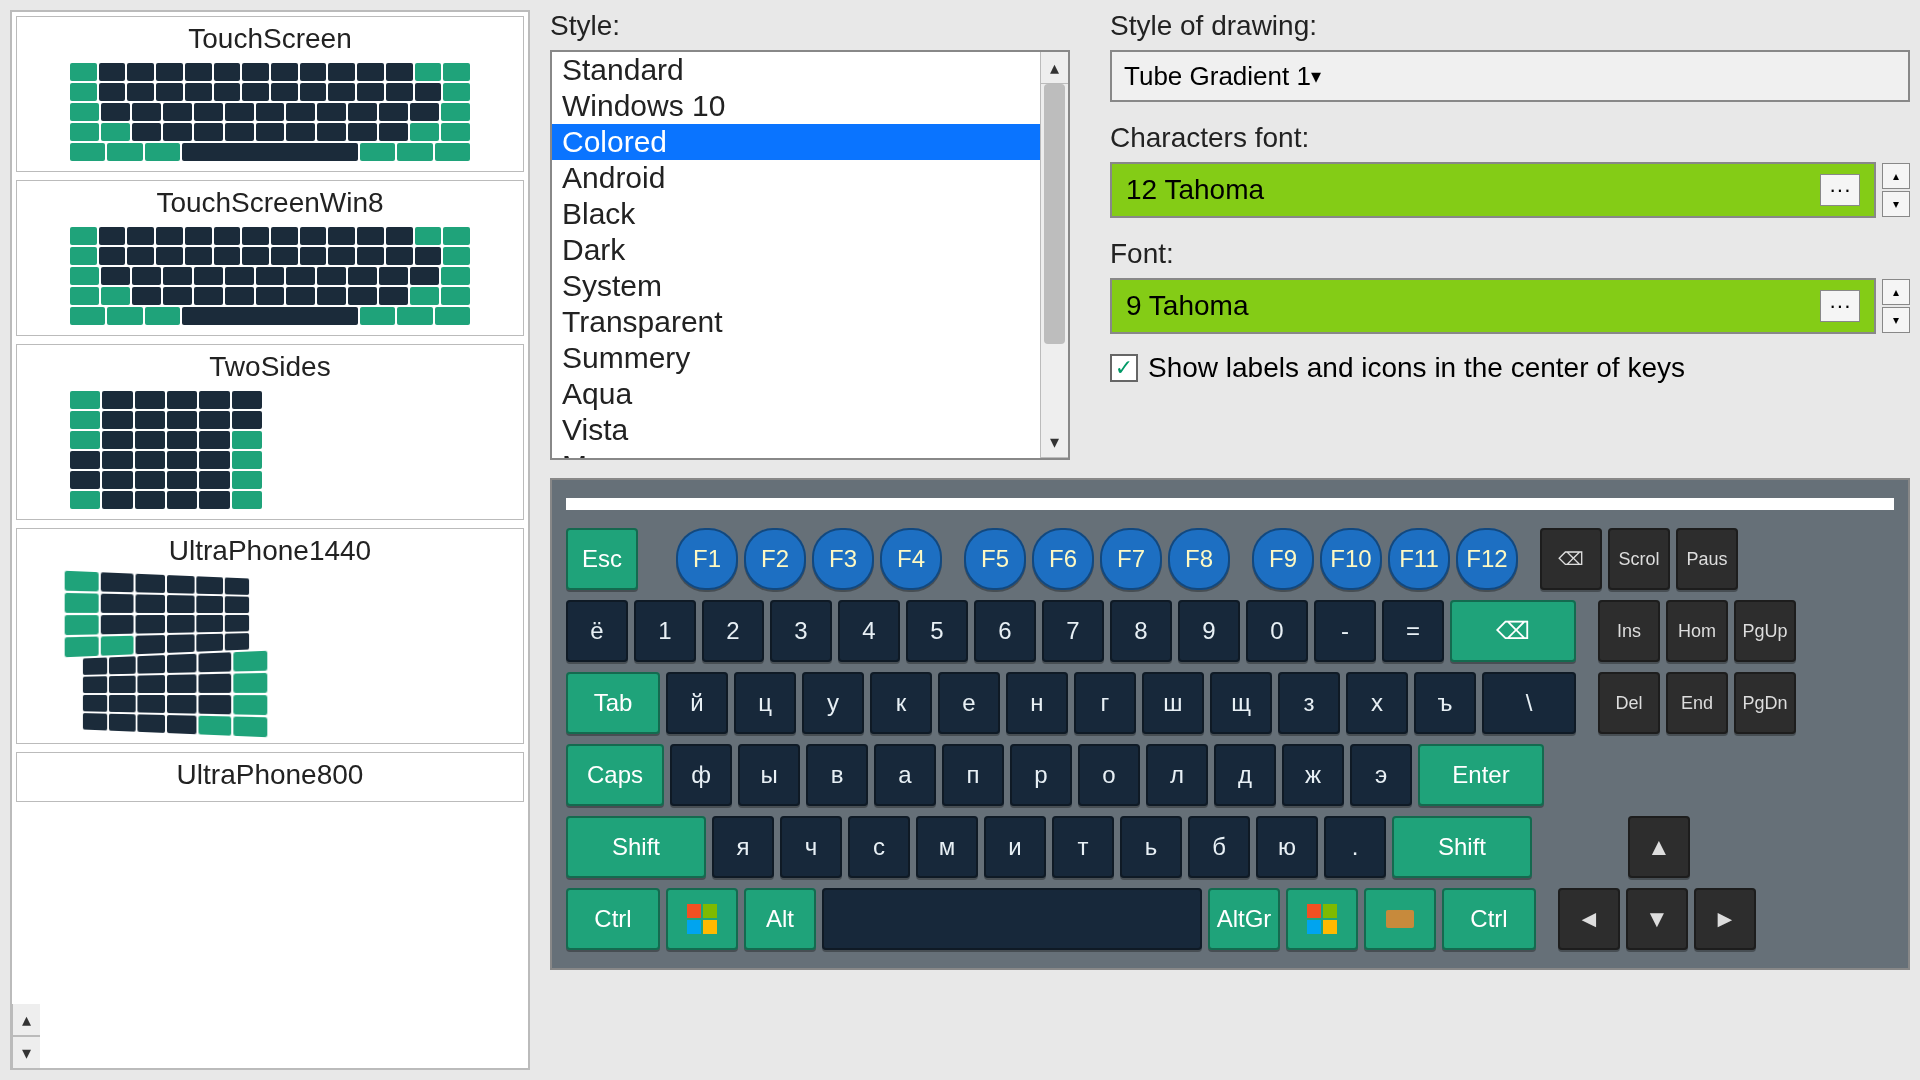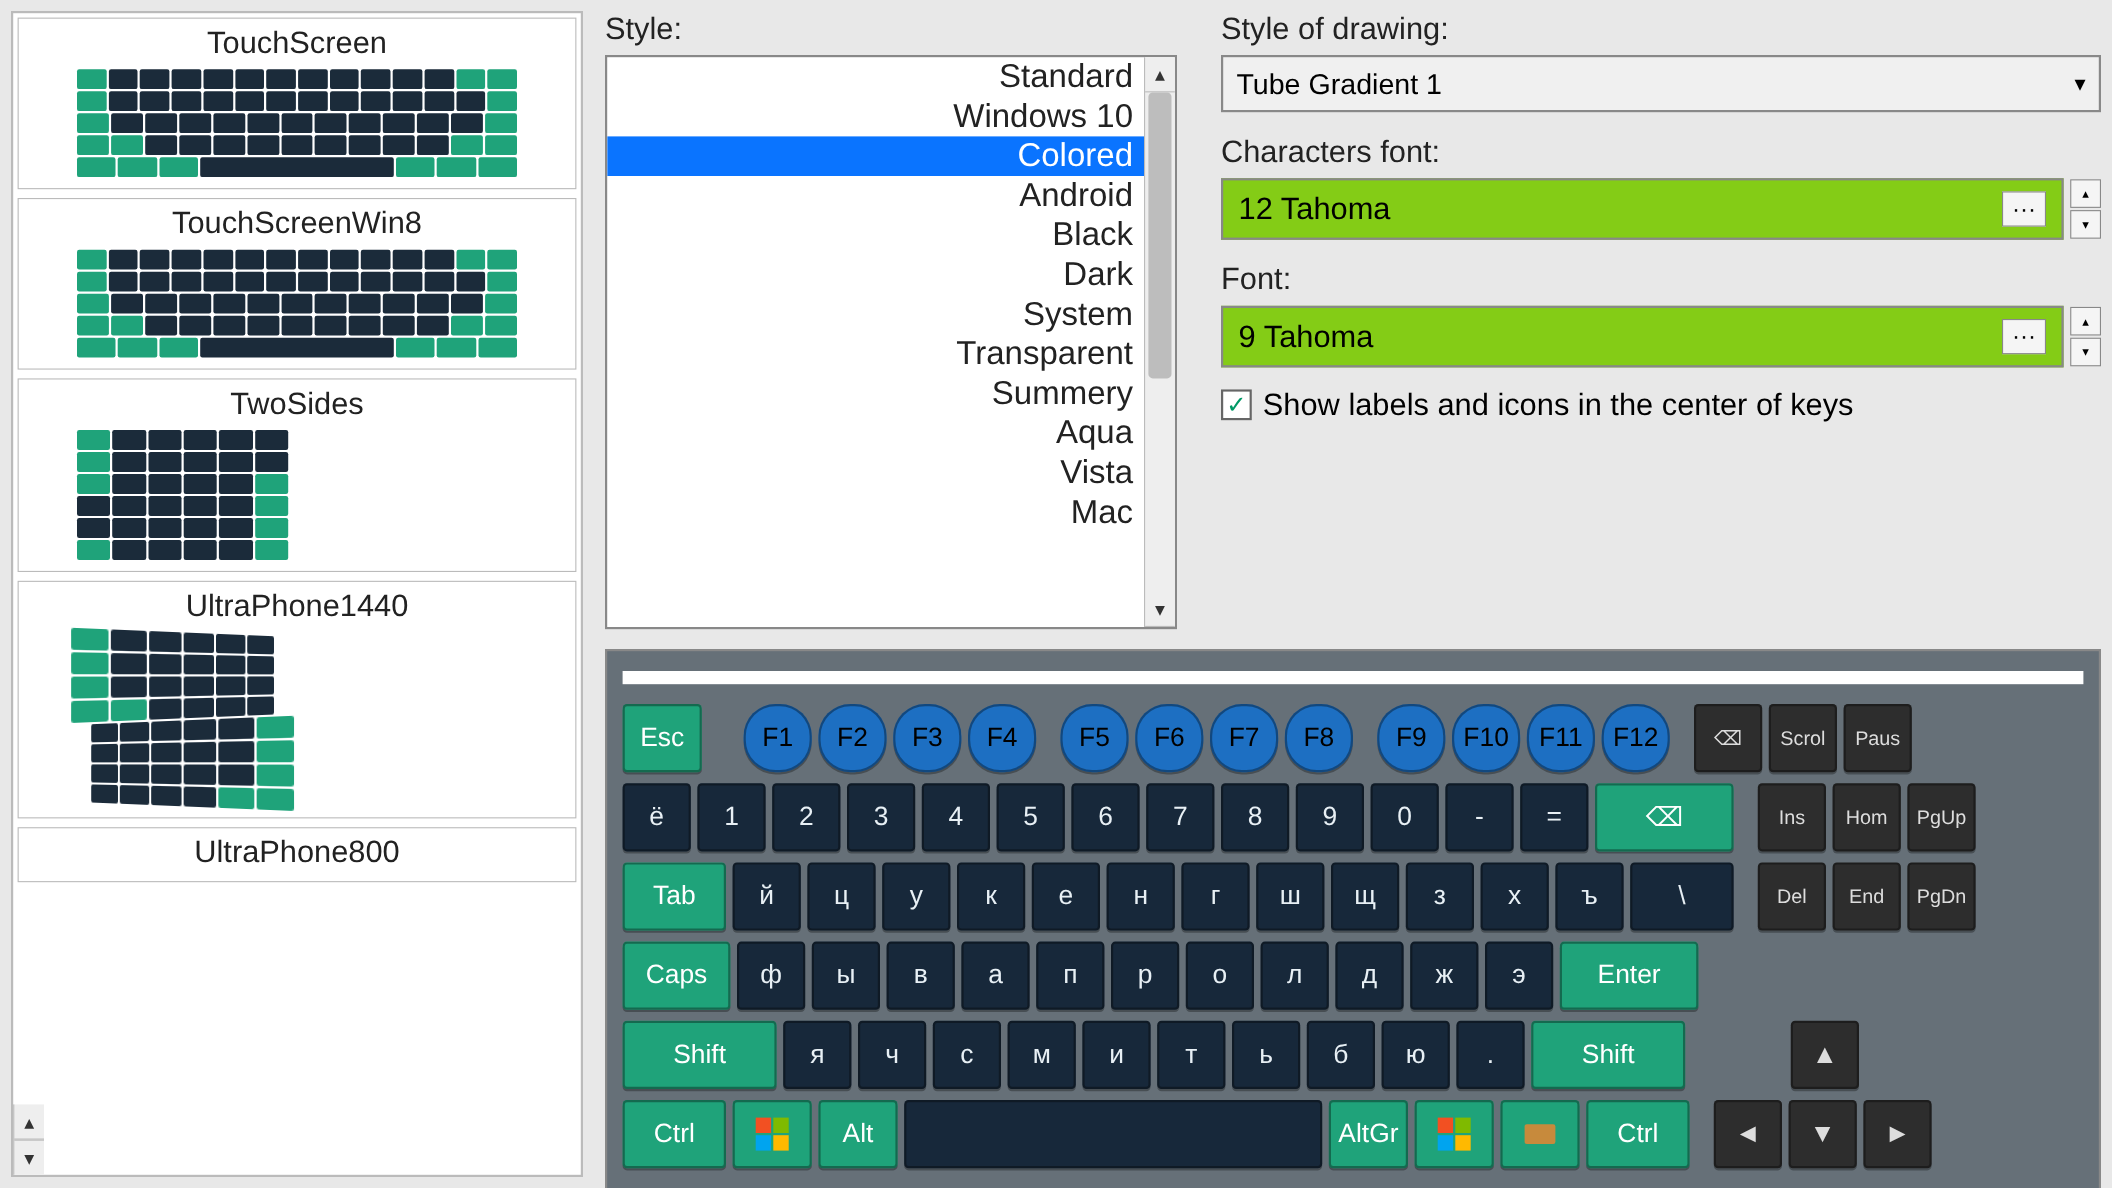--- a/index.html
+++ b/index.html
@@ -21,49 +21,49 @@
   .sb-vscroll { width: 28px; background: #eee; border-left: 1px solid #bbb; display: flex; flex-direction: column; align-items: center; }
   .arrowbtn { height: 32px; width: 100%; display: flex; align-items: center; justify-content: center; font-size: 18px; color: #333; border-bottom: 1px solid #bbb; }
   .sb-track { flex: 1; position: relative; }
   .sb-thumb { position: absolute; left: 3px; right: 3px; top: 720px; height: 120px; background: #c1c1c1; border-radius: 4px; }
 
   
   .right { flex: 1; display: flex; flex-direction: column; gap: 12px; }
   .toprow { display: flex; gap: 40px; }
   .col { display: flex; flex-direction: column; gap: 8px; flex: 1; }
   .lbl { font-size: 28px; color: #222; }
-  .listbox { border: 2px solid #888; background: #fff; height: 522px; display: flex; text-align: right; }
+  .listbox { border: 2px solid #888; background: #fff; height: 410px; display: flex; }
   .listitems { flex: 1; overflow: hidden; }
   .li { font-size: 30px; padding: 1px 10px; color: #222; }
   .li.sel { background: #0a74ff; color: #fff; }
   .lb-scroll { width: 28px; background: #eee; border-left: 1px solid #bbb; display: flex; flex-direction: column; }
   .lb-track { flex: 1; position: relative; }
   .lb-thumb { position: absolute; left: 3px; right: 3px; top: 0; height: 260px; background: #bdbdbd; border-radius: 4px; }
 
-  .combo { display: flex; align-items: center; border: 2px solid #888; background: #f0f0f0; height: 52px; padding: 0 12px; font-size: 26px; justify-content: space-between; }
+  .combo { display: flex; align-items: center; border: 2px solid #888; background: #f0f0f0; height: 52px; padding: 0 12px; font-size: 26px; }
   .combo .chev { font-size: 20px; }
   .fieldrow { display: flex; align-items: center; gap: 6px; }
   .textfield { flex: 1; border: 2px solid #888; background: #84cc16; height: 56px; display: flex; align-items: center; padding: 0 14px; font-size: 28px; justify-content: space-between; }
   .dots { border: 1px solid #888; padding: 2px 8px; font-size: 22px; background: #f5f5f5; }
   .spin { display: flex; flex-direction: column; gap: 2px; }
   .spinbtn { width: 28px; height: 26px; border: 1px solid #888; background: #f5f5f5; display: flex; align-items: center; justify-content: center; font-size: 12px; }
   .chk { display: flex; align-items: center; gap: 10px; font-size: 28px; margin-top: 10px; }
   .chk .box { width: 28px; height: 28px; border: 2px solid #666; display: flex; align-items: center; justify-content: center; color: #096; font-size: 22px; background: #fff; }
 
   
   .kb-wrap { border: 2px solid #888; background: #667078; padding: 18px 14px; margin-top: 6px; }
   .kb-inner { border-top: 12px solid #fff; padding-top: 18px; }
   .kb { display: flex; flex-direction: column; gap: 10px; }
   .krow { display: flex; gap: 6px; }
   .gap { width: 26px; }
   .gap2 { width: 10px; }
   .key { height: 62px; background: #17283a; color: #e8f0f5; display: flex; align-items: center; justify-content: center; font-size: 24px; border-radius: 4px; box-shadow: inset 0 0 0 2px rgba(0,0,0,.35), 0 2px 0 rgba(0,0,0,.3); }
   .key.small { font-size: 18px; }
   .key.teal { background: #1fa37a; color: #fff; }
-  .key.blue { background: #1d6fc2; color: #000000; border-radius: 29px; }
+  .key.blue { background: #1d6fc2; color: #fef9c3; border-radius: 29px; }
   .key.dark { background: #2d2d2d; color: #ddd; }
   .w1 { width: 62px; } .w12 { width: 72px; } .w15 { width: 94px; } .w175 { width: 98px; }
   .w2 { width: 126px; } .w225 { width: 140px; } .w5 { width: 380px; }
   .winicon { display: inline-grid; grid-template-columns: 14px 14px; grid-template-rows: 14px 14px; gap: 2px; }
   .winicon span:nth-child(1){background:#f25022;} .winicon span:nth-child(2){background:#7fba00;}
   .winicon span:nth-child(3){background:#00a4ef;} .winicon span:nth-child(4){background:#ffb900;}
   .menuicon { width: 28px; height: 18px; background: #c78a3c; border-radius: 2px; }
 </style>
 </head>
 <body>

